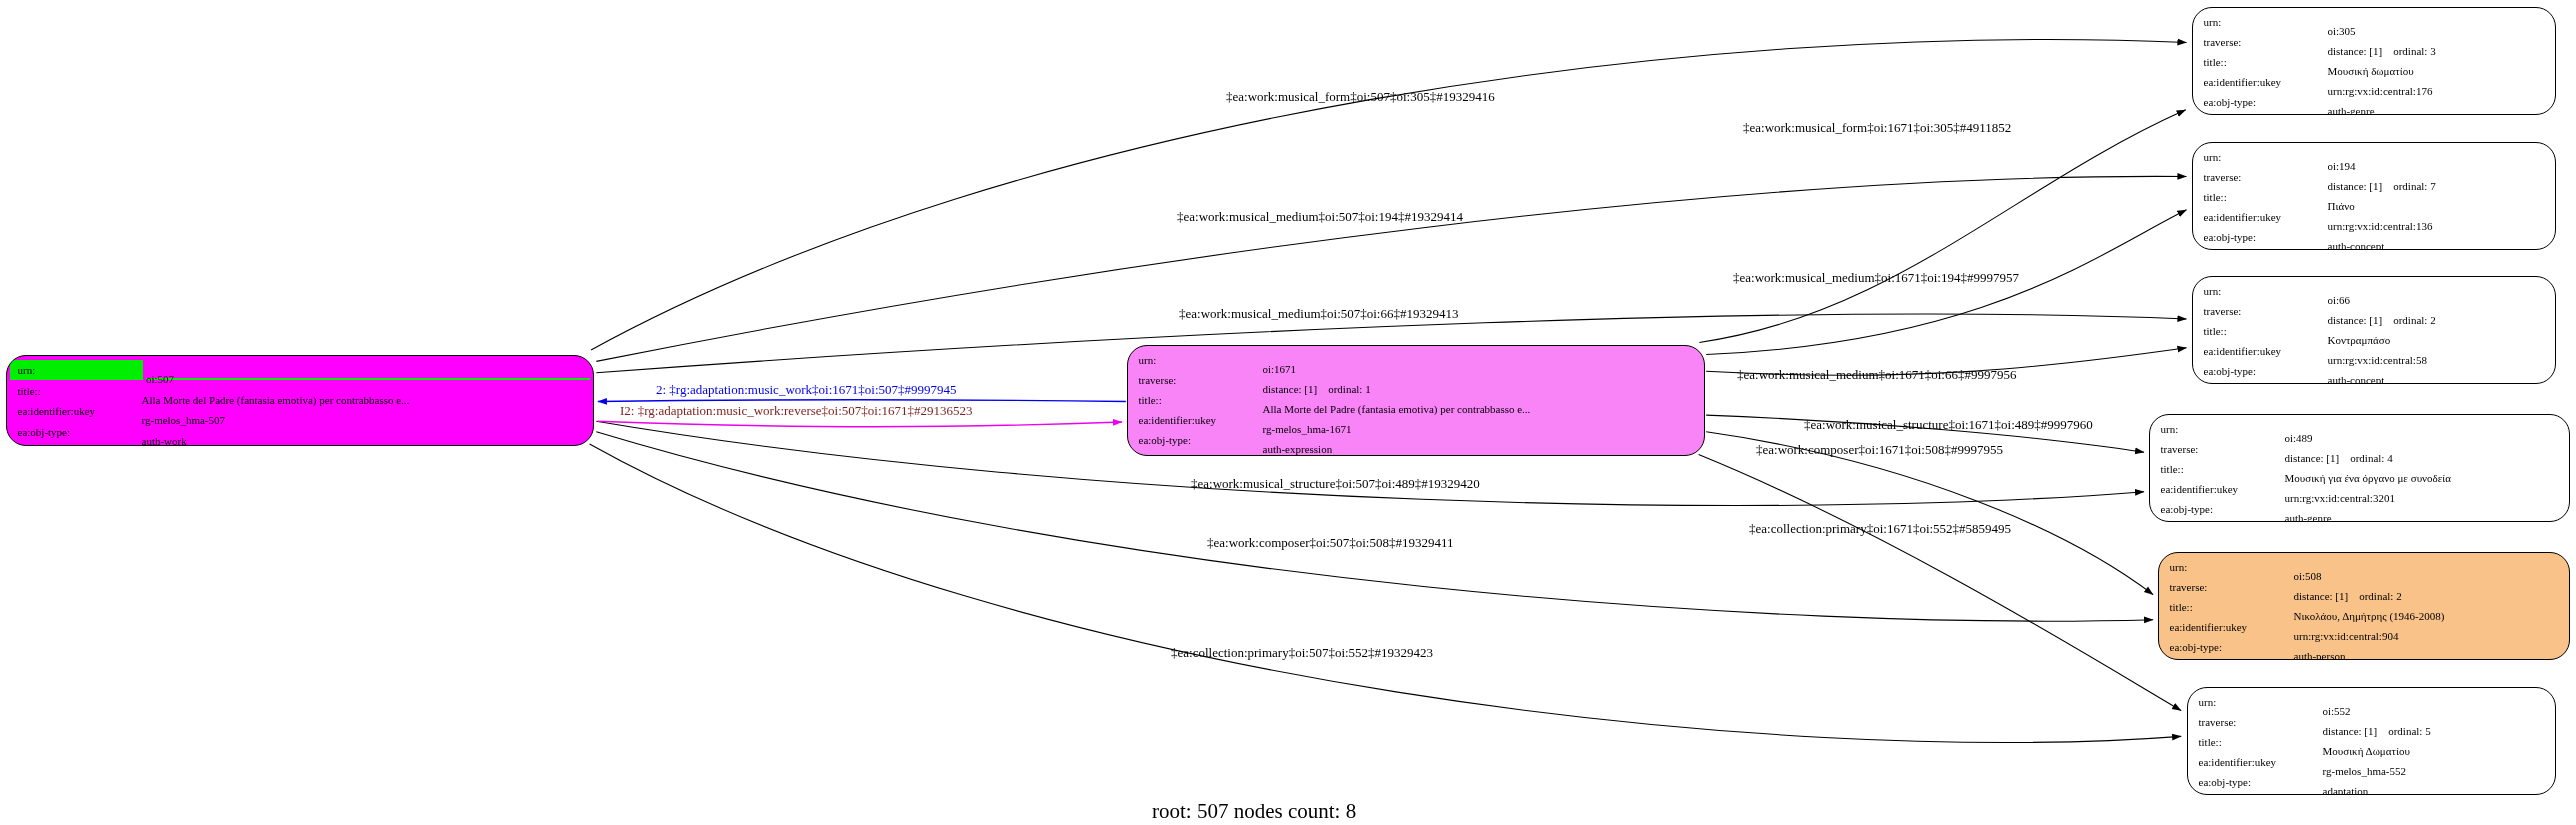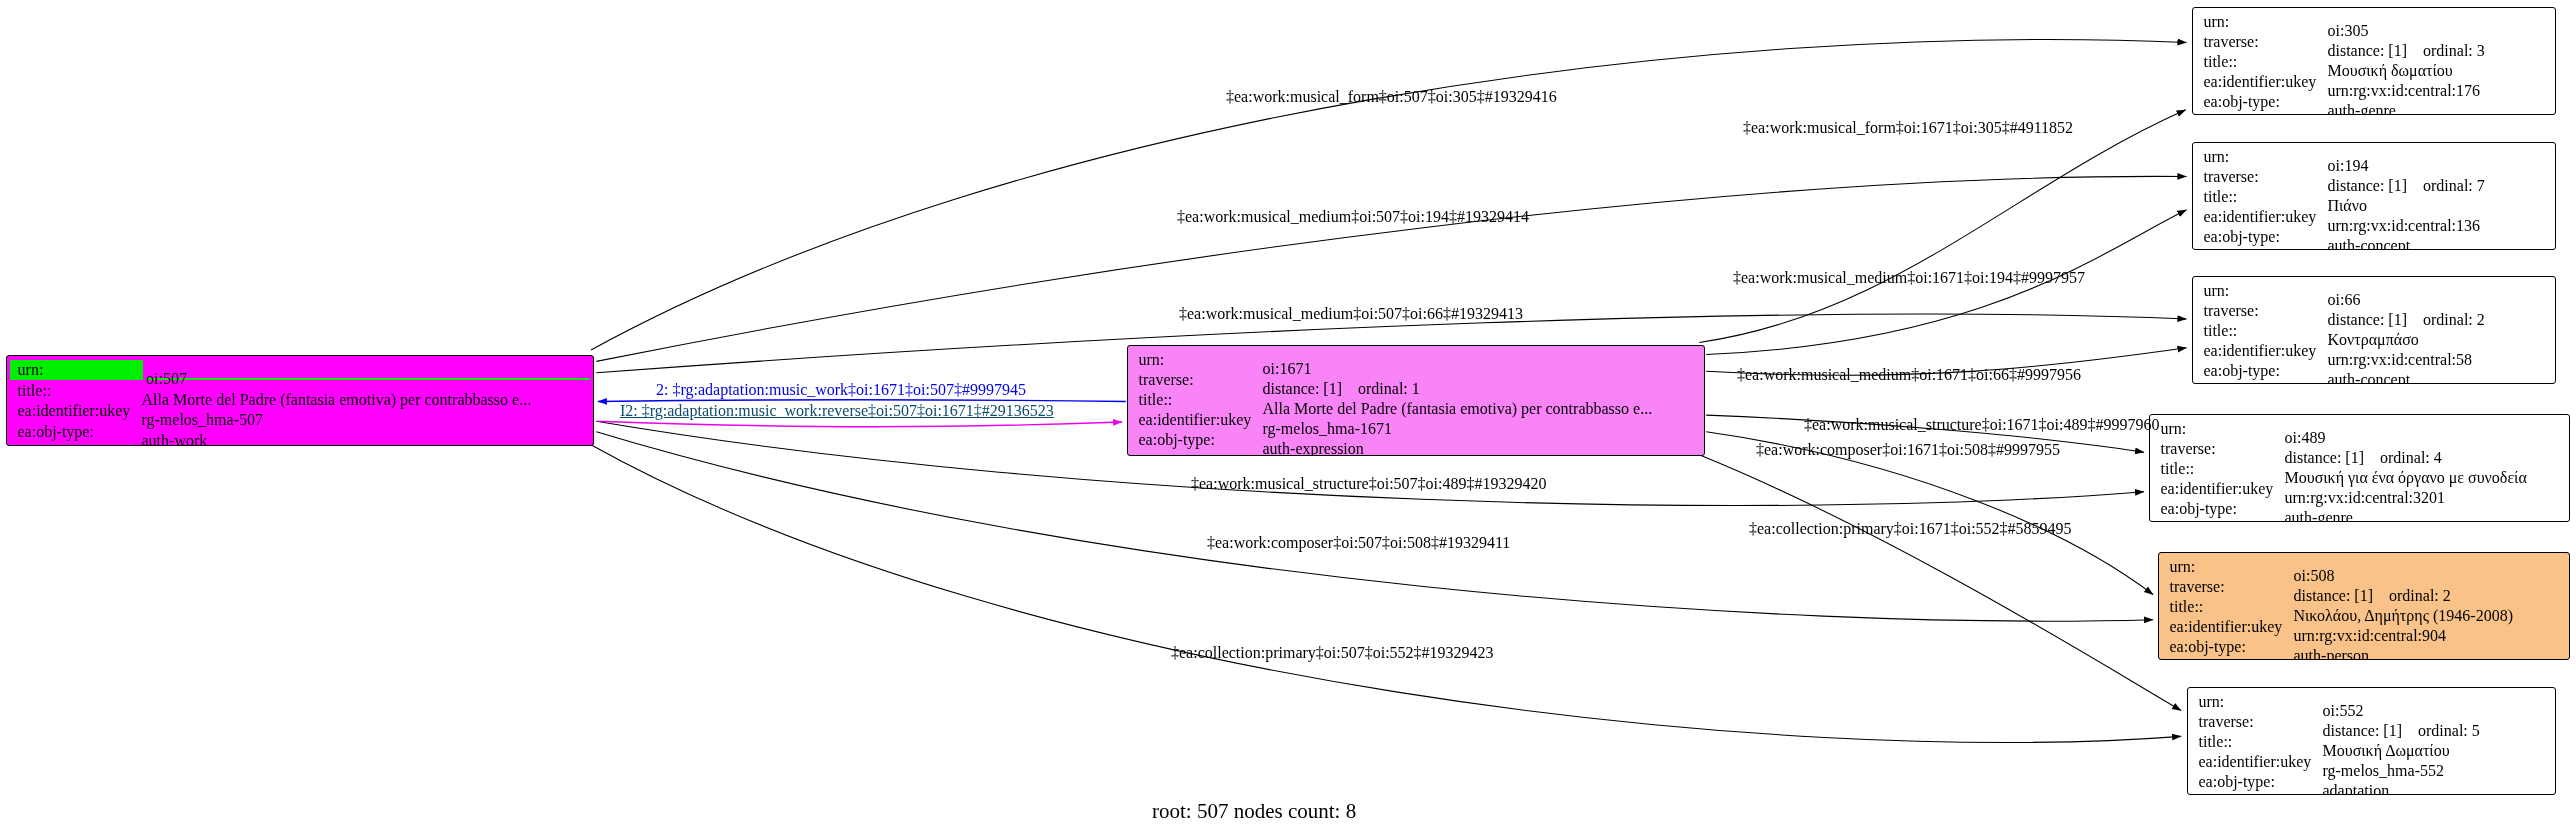--- a/index.html
+++ b/index.html
@@ -4,44 +4,44 @@
 <style>
   html,body { margin:0; padding:0; }
   body {
     width:2576px; height:825px; position:relative; background:#ffffff;
     font-family:"Liberation Serif","DejaVu Serif",serif;
     color:#000;
   }
   #edge-svg { position:absolute; left:0; top:0; width:2576px; height:825px; }
   .node {
     position:absolute; box-sizing:border-box;
-    border:1.1px solid #000; border-radius:3px;
-    padding:3.8px 1.5px; font-size:16px; overflow:hidden;
+    border:1.1px solid #000; border-radius:20px;
+    padding:3.8px 1.5px; font-size:11px; overflow:hidden;
   }
   .node .row { display:flex; align-items:stretch; height:20px; }
   .n507 .row { height:20.6px; }
   .node .row > span { display:flex; align-items:center; }
   .k { width:133px; padding-left:9px; box-sizing:border-box; white-space:pre; }
   .v { flex:1; white-space:pre; padding-right:4.5px;margin-top:18px; }
   .row.green { column-gap:3px; padding:0 1.5px; }
   .row.green > .k { padding-left:7.6px; }
   .row.green > span { background:#00ee00; }
   .n507  { left:6px;    top:355px; width:588px; height:91px; background:#ff00ff; }
   .n1671 { left:1127px; top:345px; width:578px; height:111px; background:#f884f8; }
   .n305  { left:2192px; top:6.8px;   width:364px; height:108px; background:#ffffff; }
   .n194  { left:2192px; top:142px; width:364px; height:108px; background:#ffffff; }
   .n66   { left:2192px; top:276px; width:364px; height:108px; background:#ffffff; }
   .n489  { left:2149px; top:414px; width:421px; height:108px; background:#ffffff; }
   .n508  { left:2158px; top:552px; width:412px; height:108px; background:#f8c289; }
   .n552  { left:2187px; top:687px; width:369px; height:108px; background:#ffffff; }
   .elabel {
-    position:absolute; white-space:nowrap; font-size:16px; line-height:16.7px;
+    position:absolute; white-space:nowrap; font-size:13px; line-height:16.7px;
   }
   .elabel.blue { color:#0000ee; }
-  .elabel.magenta { color:#0c4a6e;text-decoration:underline; }
+  .elabel.magenta { color:#7f1d1d; }
   .footer {
     position:absolute; left:1152px; top:799px; font-size:21px; white-space:nowrap;
   }
 </style>
 </head>
 <body>
 
 <svg id="edge-svg" viewBox="0 0 3400 1089" xmlns="http://www.w3.org/2000/svg">
   <defs>
     <marker id="mBlack" markerUnits="userSpaceOnUse" markerWidth="14" markerHeight="12" refX="12" refY="5" orient="auto">

